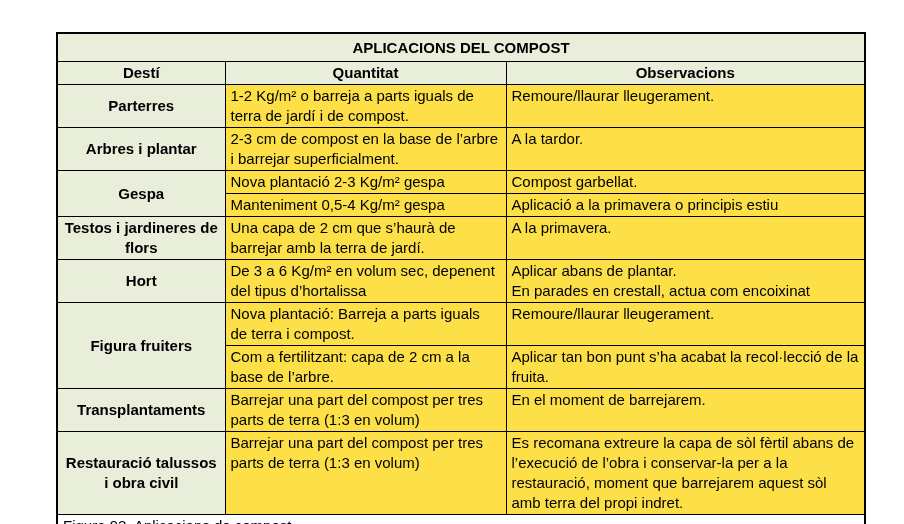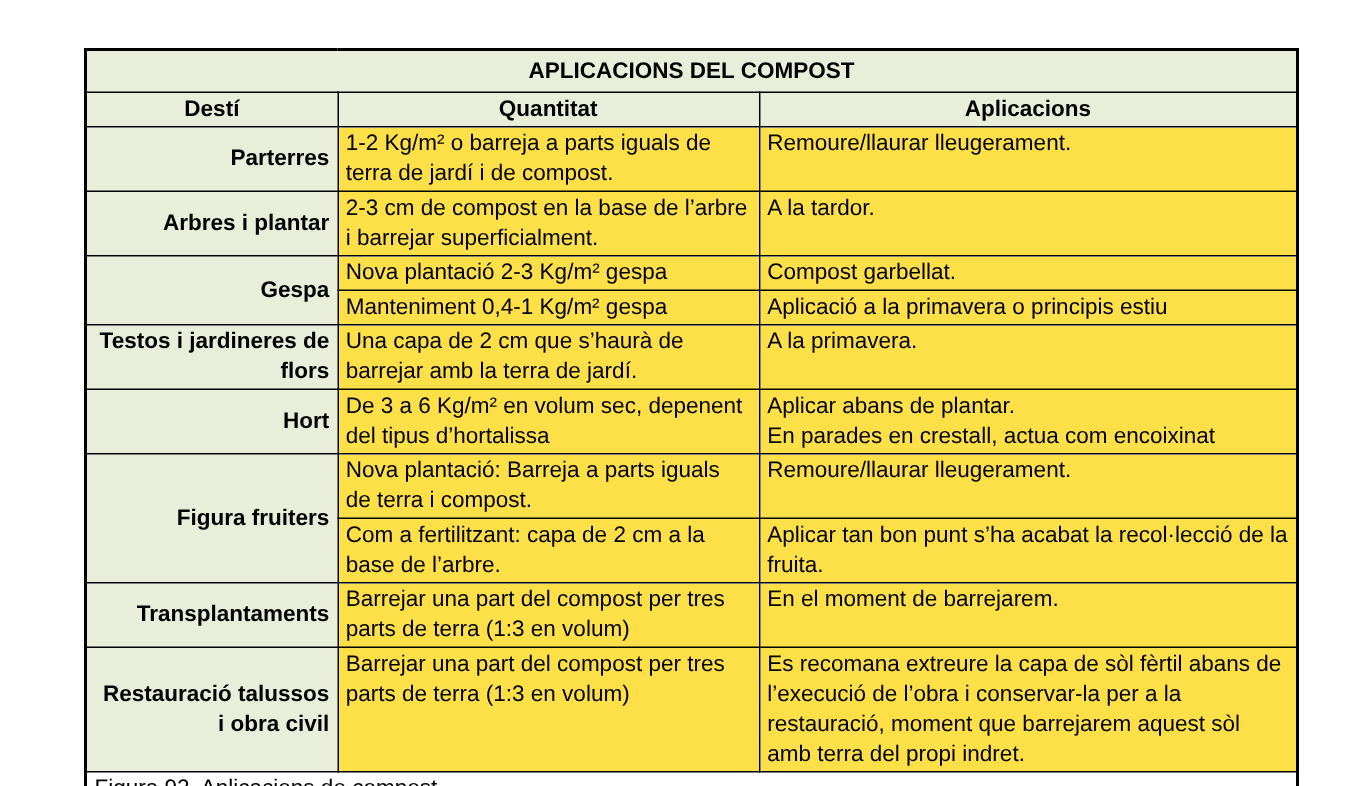--- a/index.html
+++ b/index.html
@@ -44,21 +44,21 @@
     vertical-align: middle;
     height: 25px;
   }
   th.col-head {
     font-weight: bold;
     vertical-align: middle;
     height: 20px;
   }
   td.dest {
     font-weight: bold;
-    text-align: right;
+    text-align: center;
     vertical-align: middle;
   }
   td.quant, td.obs {
     background: #fde047;
     text-align: left;
     vertical-align: top;
   }
   td.obs { white-space: pre-line; }
   tr.h-2l  { height: 42px; }
   tr.h-g   { height: 23px; }
@@ -84,41 +84,41 @@
         <col style="width:281px">
         <col style="width:359px">
       </colgroup>
       <thead>
         <tr>
           <th class="title-cell green" colspan="3">APLICACIONS DEL COMPOST</th>
         </tr>
         <tr>
           <th class="col-head green">Destí</th>
           <th class="col-head green">Quantitat</th>
-          <th class="col-head green">Aplicacions</th>
+          <th class="col-head green">Observacions</th>
         </tr>
       </thead>
       <tbody>
         <tr class="h-2l">
           <td class="dest green">Parterres</td>
           <td class="quant">1-2 Kg/m² o barreja a parts iguals de terra de jardí i de compost.</td>
           <td class="obs">Remoure/llaurar lleugerament.</td>
         </tr>
         <tr class="h-2l">
           <td class="dest green">Arbres i plantar</td>
           <td class="quant">2-3 cm de compost en la base de l’arbre i barrejar superficialment.</td>
           <td class="obs">A la tardor.</td>
         </tr>
         <tr class="h-g">
           <td class="dest green" rowspan="2">Gespa</td>
           <td class="quant">Nova plantació 2-3 Kg/m² gespa</td>
           <td class="obs">Compost garbellat.</td>
         </tr>
         <tr class="h-g">
-          <td class="quant">Manteniment 0,4-1 Kg/m² gespa</td>
+          <td class="quant">Manteniment 0,5-4 Kg/m² gespa</td>
           <td class="obs">Aplicació a la primavera o principis estiu</td>
         </tr>
         <tr class="h-2l">
           <td class="dest green">Testos i jardineres de flors</td>
           <td class="quant">Una capa de 2 cm que s’haurà de barrejar amb la terra de jardí.</td>
           <td class="obs">A la primavera.</td>
         </tr>
         <tr class="h-2l">
           <td class="dest green">Hort</td>
           <td class="quant">De 3 a 6 Kg/m² en volum sec, depenent del tipus d’hortalissa</td>

